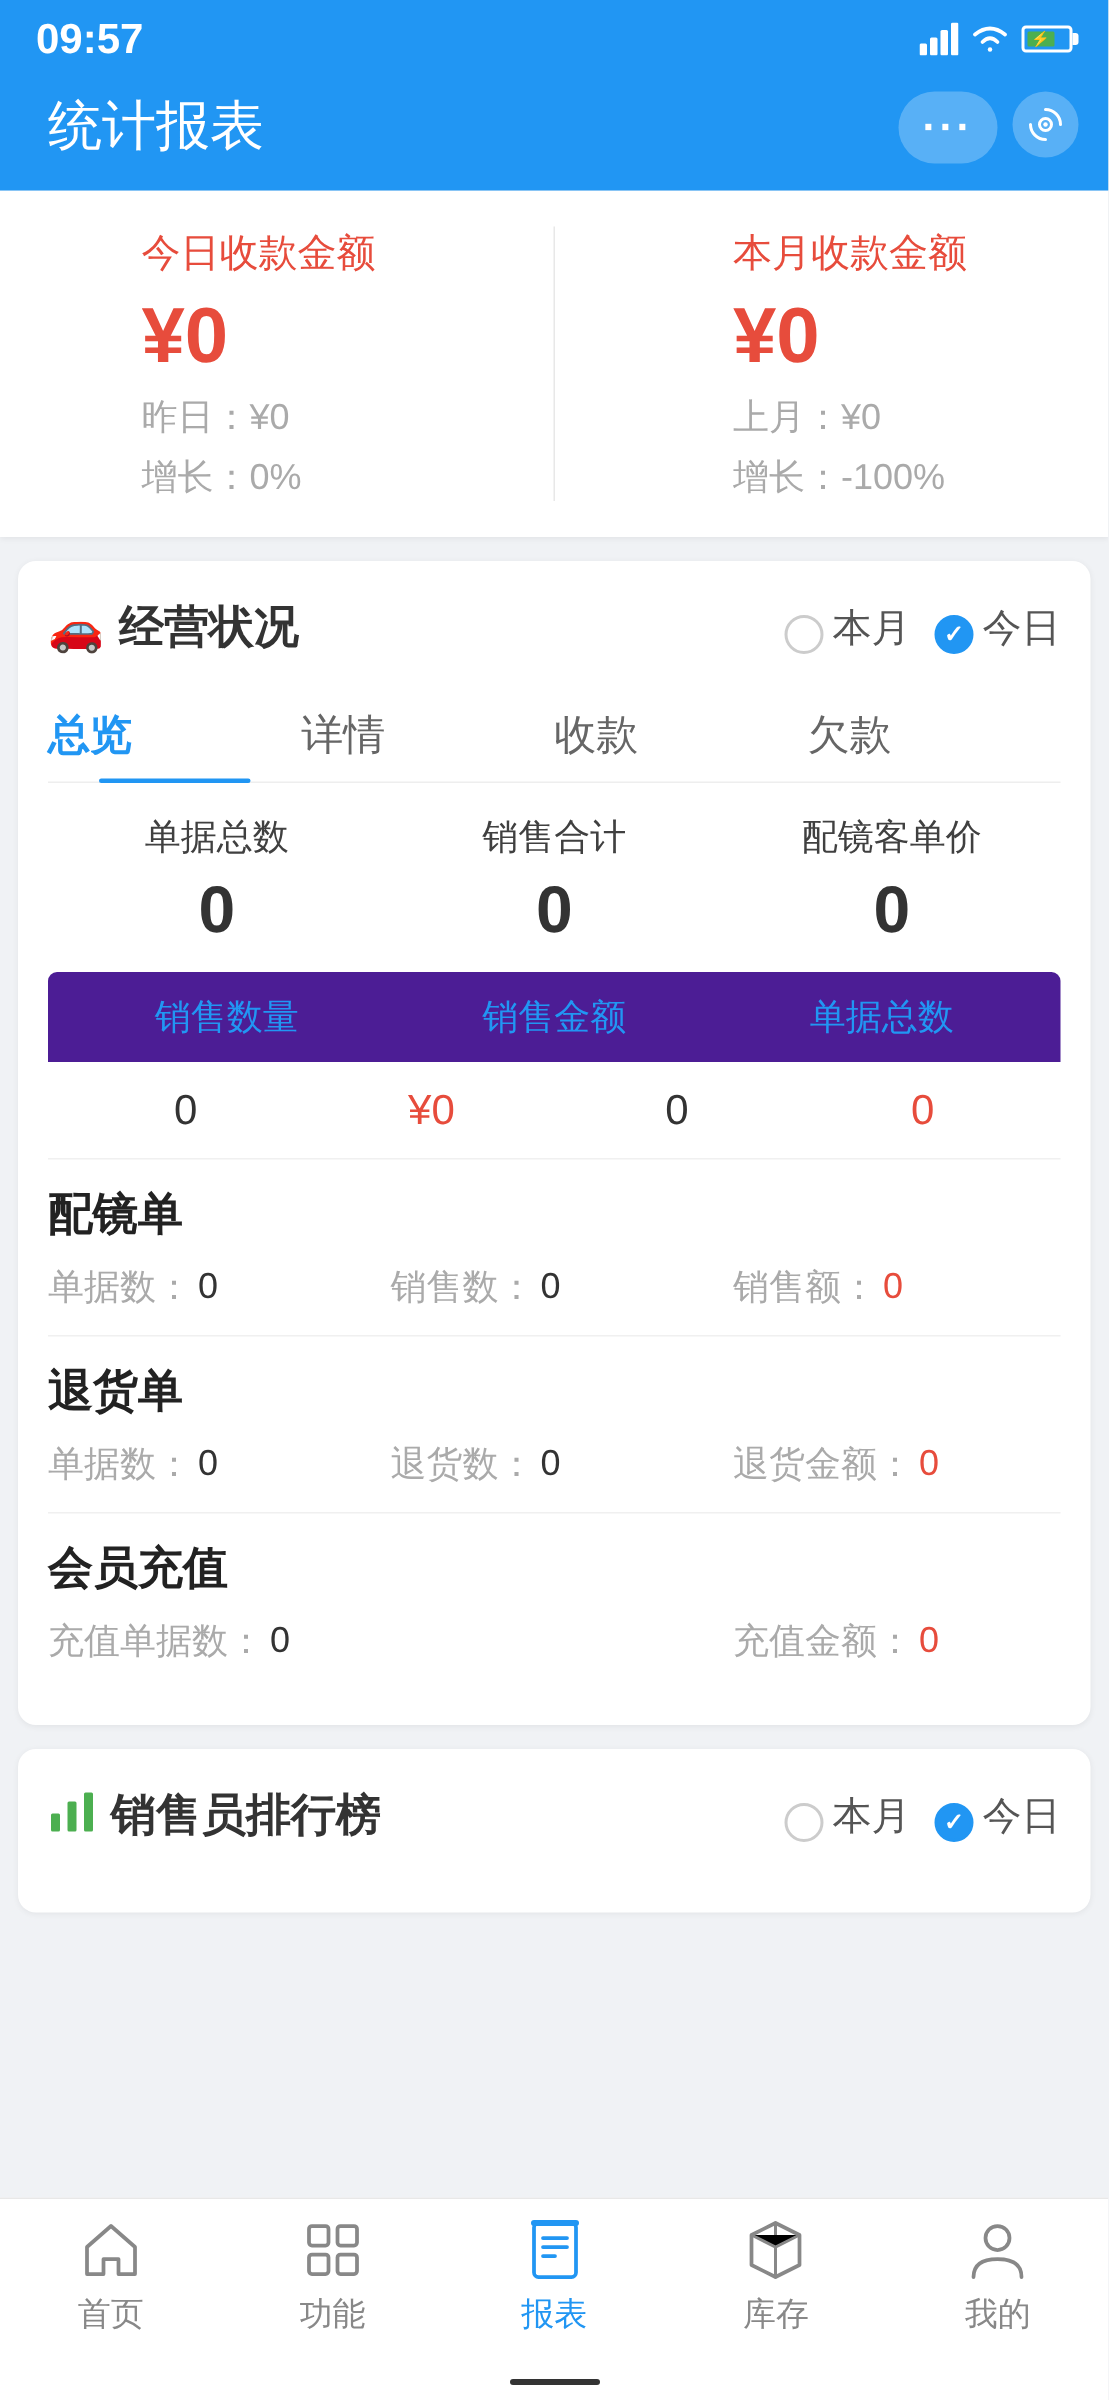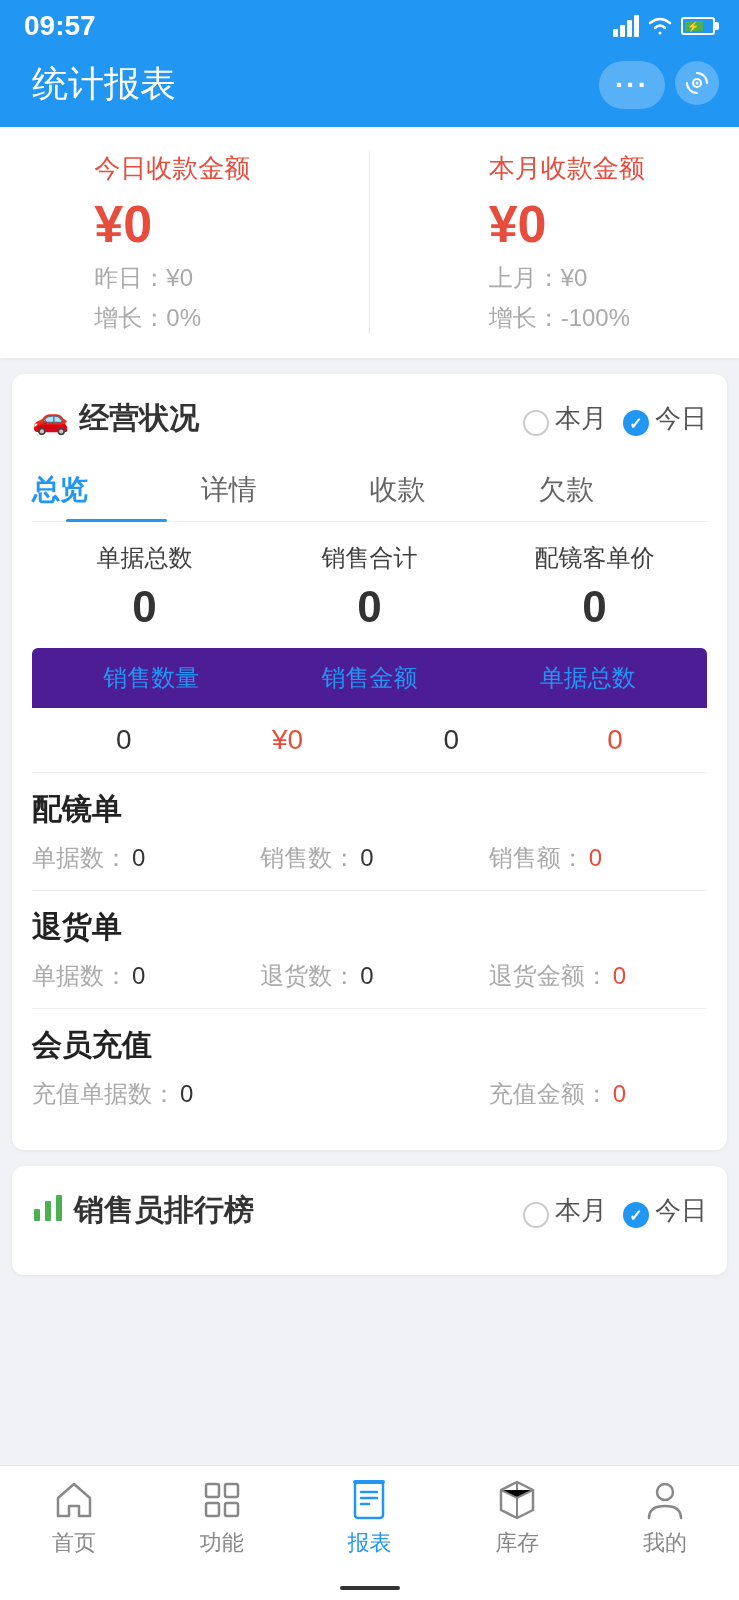--- a/index.html
+++ b/index.html
@@ -334,21 +334,21 @@
     }
     .detail-item-value.red {
       color: #e74c3c;
     }
 
     
     .bottom-nav {
       background: white;
       border-top: 1px solid #e8e8e8;
       display: flex;
-      justify-content: flex-start;
+      justify-content: flex-end;
       padding: 12px 0 20px;
       position: sticky;
       bottom: 4px;
     }
     .nav-item {
       display: flex;
       flex-direction: column;
       align-items: center;
       gap: 6px;
       cursor: pointer;

